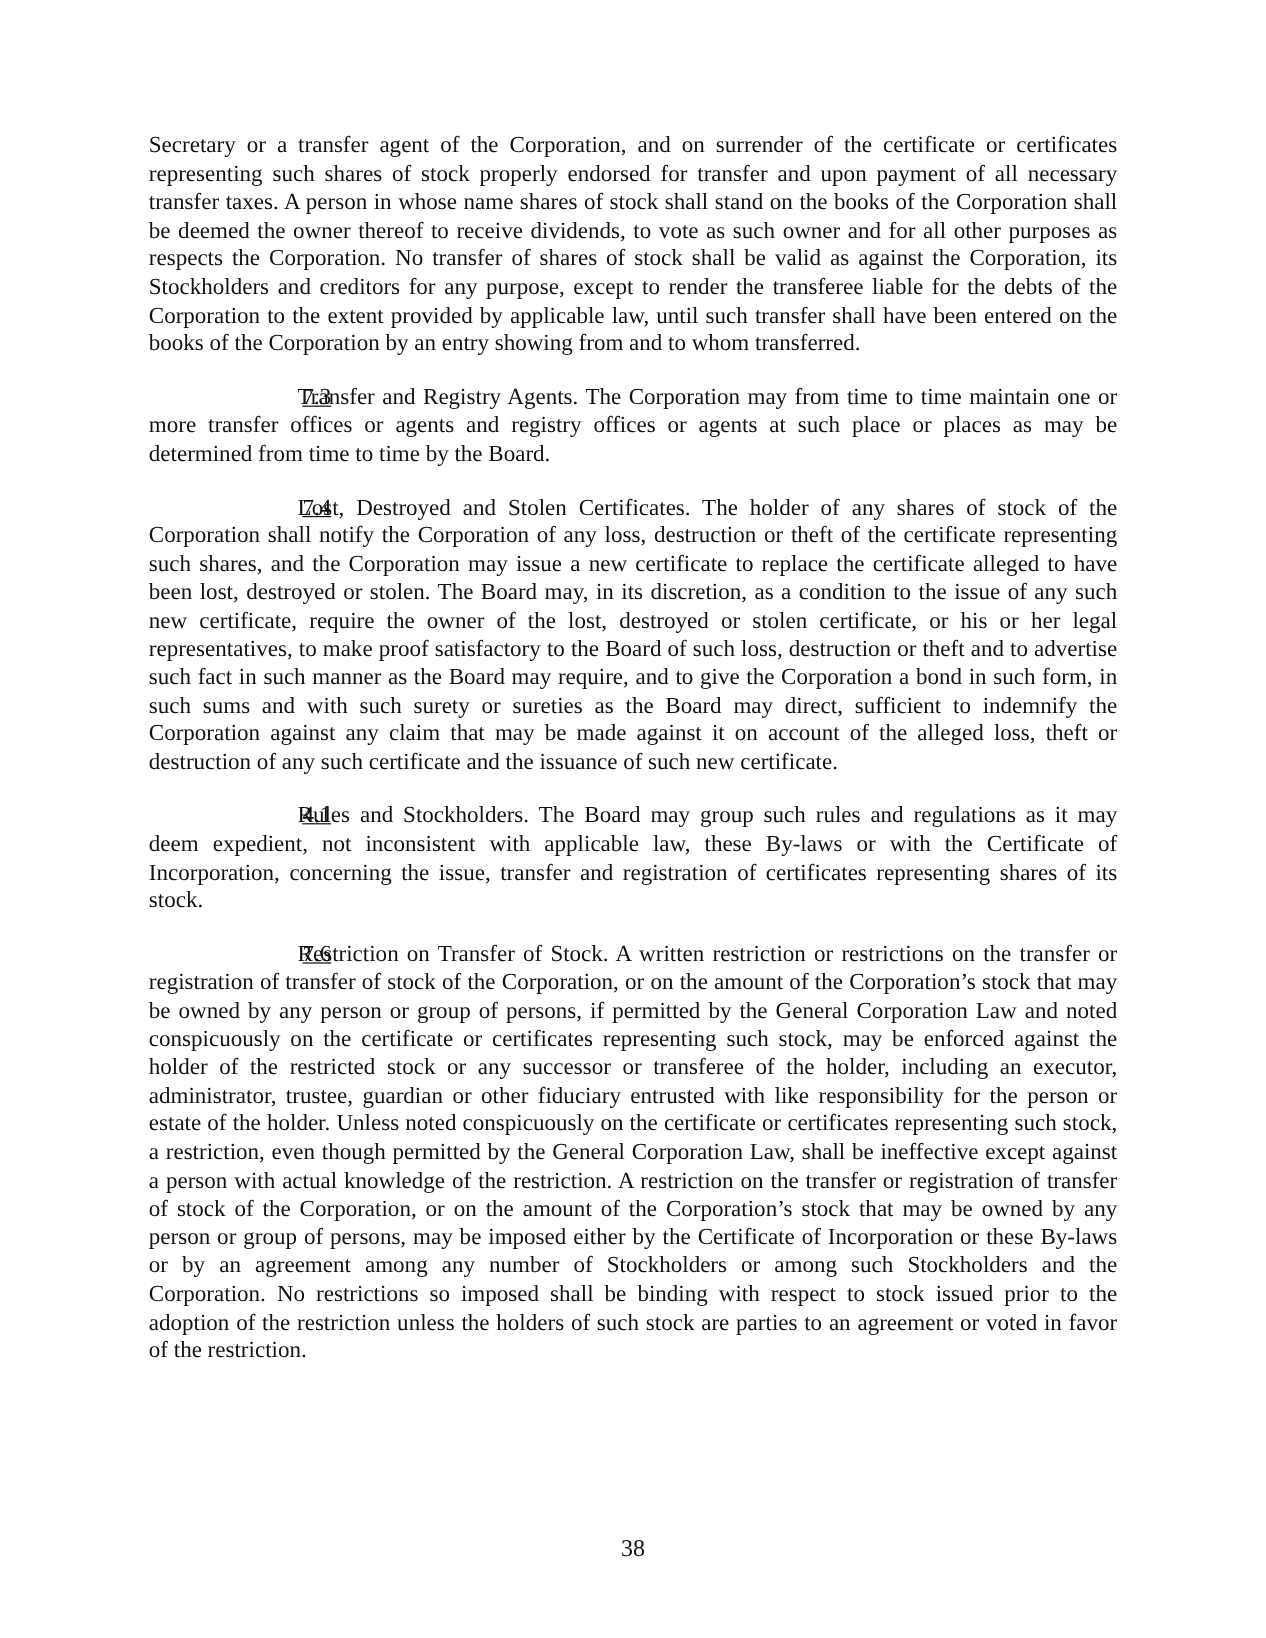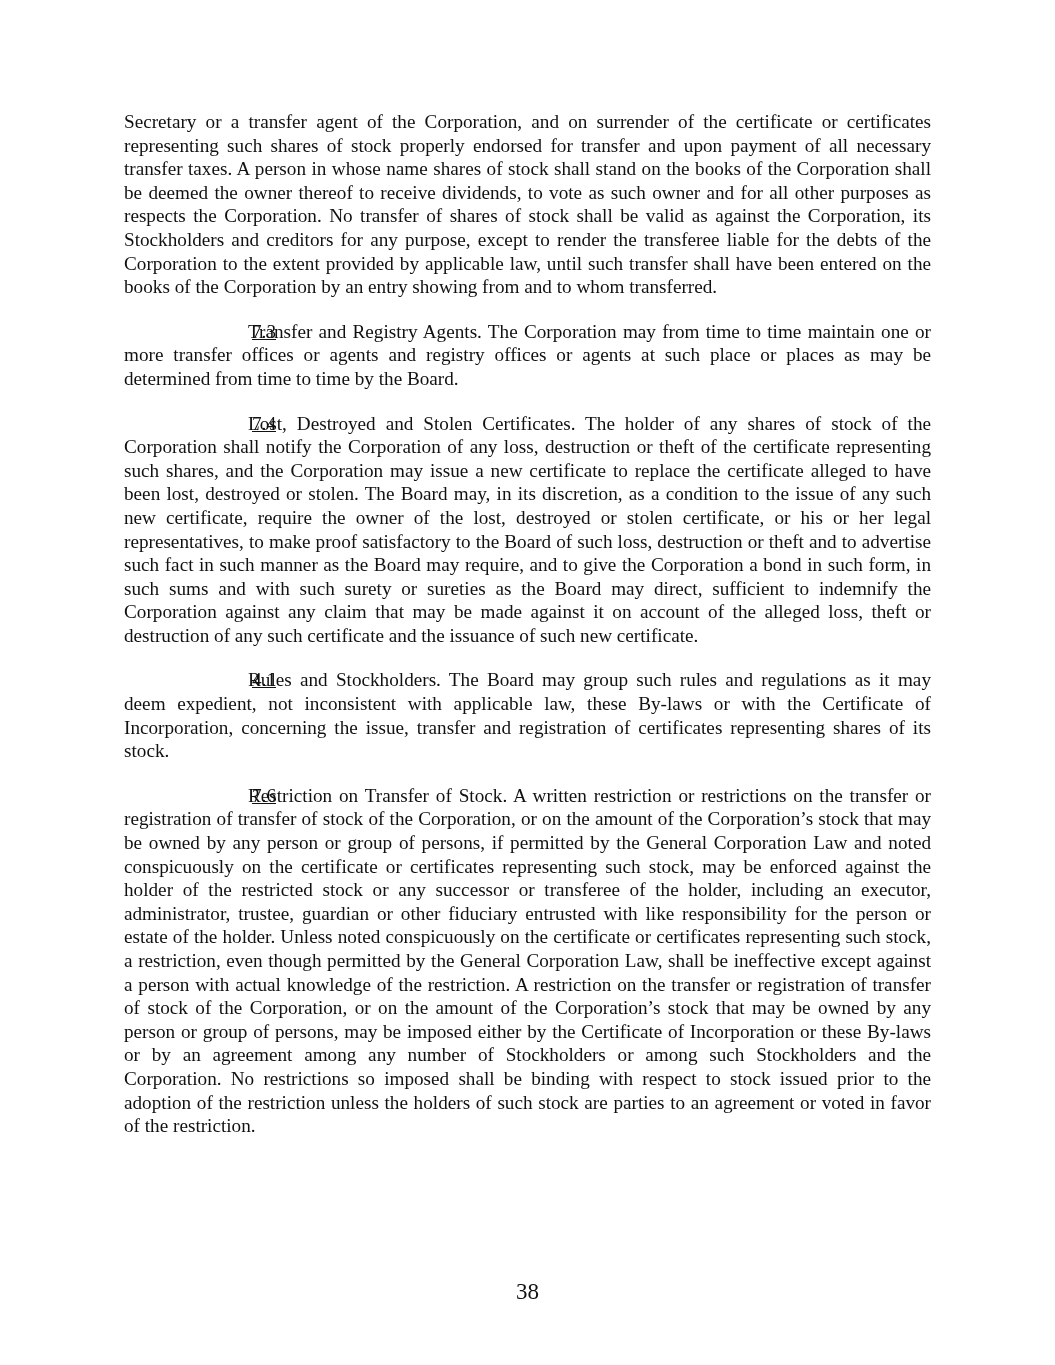--- a/index.html
+++ b/index.html
@@ -39,21 +39,21 @@
     .heading {
       text-underline-offset: 2px;
       text-decoration-thickness: 1px;
     }
     .page-number {
       position: absolute;
       left: 0;
       width: 1055px;
       top: 1280px;
       text-align: center;
-      font-size: 23px;
+      font-size: 20px;
       line-height: 23px;
     }
   </style>
 </head>
 <body>
 
 <div class="page">
 
   <p>Secretary or a transfer agent of the Corporation, and on surrender of the certificate or certificates representing such shares of stock properly endorsed for transfer and upon payment of all necessary transfer taxes. A person in whose name shares of stock shall stand on the books of the Corporation shall be deemed the owner thereof to receive dividends, to vote as such owner and for all other purposes as respects the Corporation. No transfer of shares of stock shall be valid as against the Corporation, its Stockholders and creditors for any purpose, except to render the transferee liable for the debts of the Corporation to the extent provided by applicable law, until such transfer shall have been entered on the books of the Corporation by an entry showing from and to whom transferred.</p>
 

